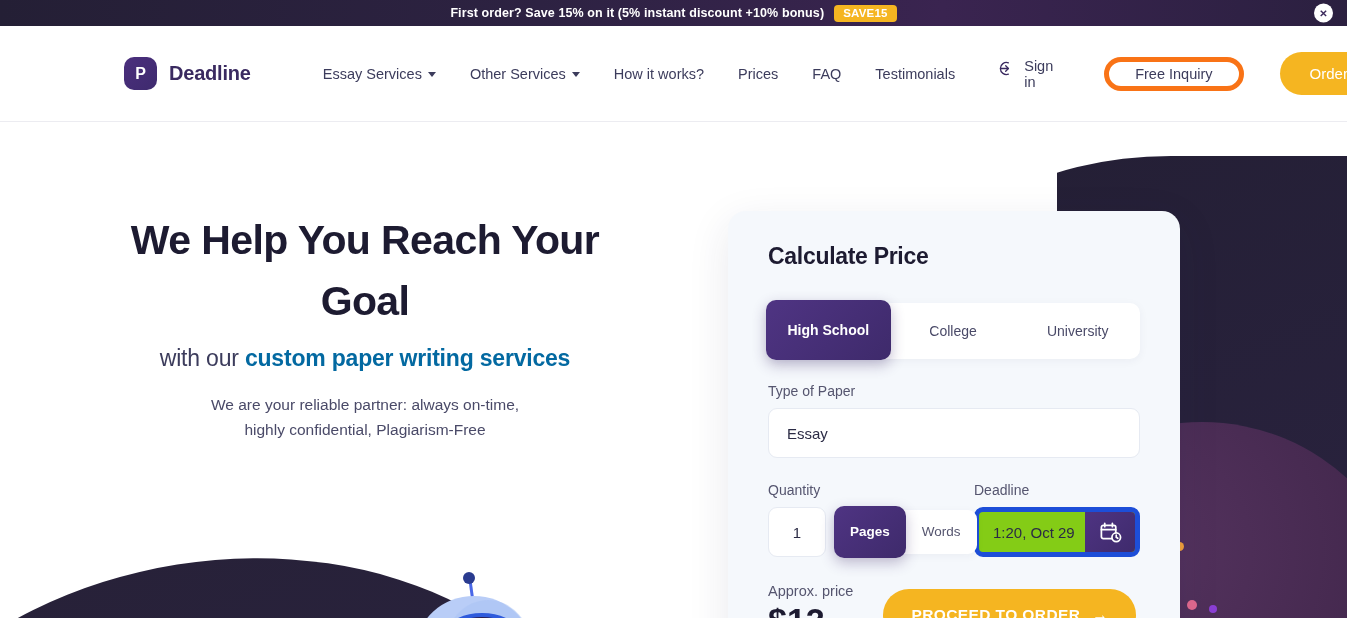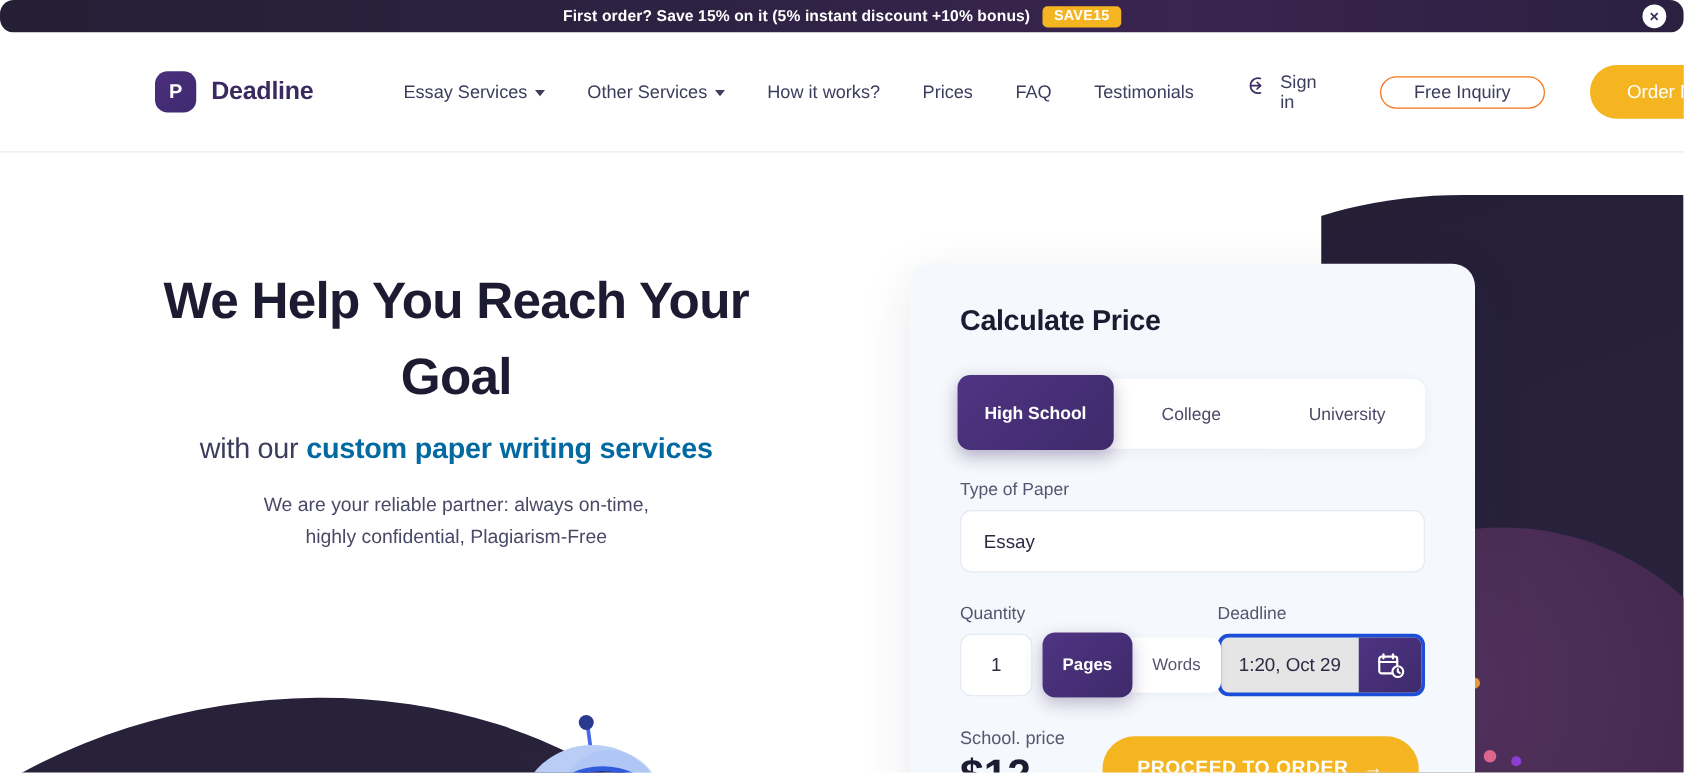--- a/index.html
+++ b/index.html
@@ -11,21 +11,20 @@
     -webkit-font-smoothing:antialiased;
   }
 
   
   .promo-bar{
     position:relative;
     height:26px;
     background:linear-gradient(90deg,#241f35 0%,#2d2242 40%,#3a2450 70%,#2b2040 100%);
     display:flex; align-items:center; justify-content:center;
     overflow:hidden;
-    border-radius:11px;
   }
   .promo-text{
     color:#ffffff; font-size:12.5px; font-weight:bold; letter-spacing:.1px;
   }
   .promo-code{
     margin-left:10px;
     background:#f5b521; color:#ffffff;
     font-size:11.5px; font-weight:bold;
     padding:2px 9px 3px; border-radius:4px;
     letter-spacing:.2px;
@@ -65,21 +64,21 @@
     border-top:5px solid #3c3c5c; margin-top:2px;
   }
 
   .signin{
     display:flex; align-items:flex-start; gap:9px; margin-left:44px; cursor:pointer;
   }
   .signin-label{ font-size:14.5px; color:#3c3c5c; }
 
   .btn-outline{
     margin-left:46px;
-    border:1px solid #f97316; border-radius:30px;
+    border:5px solid #f97316; border-radius:30px;
     padding:4px 26px; font-size:14.5px; color:#3c3c5c;
     background:#fff; cursor:pointer; white-space:nowrap;text-align:right;
   }
   .btn-primary{
     margin-left:36px;
     background:#f5b521; color:#fff; border:none; border-radius:30px;
     padding:13px 30px; font-size:15px; cursor:pointer; white-space:nowrap;
   }
 
   
@@ -186,21 +185,21 @@
   .unit{
     padding:0 16px; line-height:44px; font-size:13.5px; color:#55556f; cursor:pointer;
   }
   .unit.active{
     background:linear-gradient(135deg,#4f3483 0%,#3e2a6b 100%);
     color:#fff; font-weight:bold; border-radius:10px;
     height:52px; line-height:52px; box-shadow:0 5px 14px rgba(62,42,107,.3);
   }
 
   .dl-wrap{
-    margin-top:9px; height:50px; background:#e5e5e5; border:3px solid #1d4ed8;
+    margin-top:9px; height:50px; background:#84cc16; border:5px solid #1d4ed8;
     border-radius:9px; display:flex; align-items:center; overflow:hidden;
   }
   .dl-value{ flex:1; padding-left:14px; font-size:15px; color:#2b2b45; }
   .dl-icon{
     width:50px; height:50px;
     background:linear-gradient(135deg,#4f3483 0%,#3e2a6b 100%);
     display:flex; align-items:center; justify-content:center; cursor:pointer;
   }
 
   .price-row{ margin-top:24px; display:flex; align-items:flex-start; }
@@ -353,21 +352,21 @@
               <circle cx="18" cy="17" r="4.5" fill="#3e2a6b"></circle>
               <polyline points="18 14.8 18 17 19.6 18"></polyline>
             </svg>
           </div>
         </div>
       </div>
     </div>
 
     <div class="price-row">
       <div class="price-block">
-        <div class="price-label">School. price</div>
+        <div class="price-label">Approx. price</div>
         <div class="price-value">$12</div>
       </div>
       <button class="btn-proceed">
         <span>PROCEED TO ORDER</span>
         <span>→</span>
       </button>
     </div>
   </div>
 </div>
 

